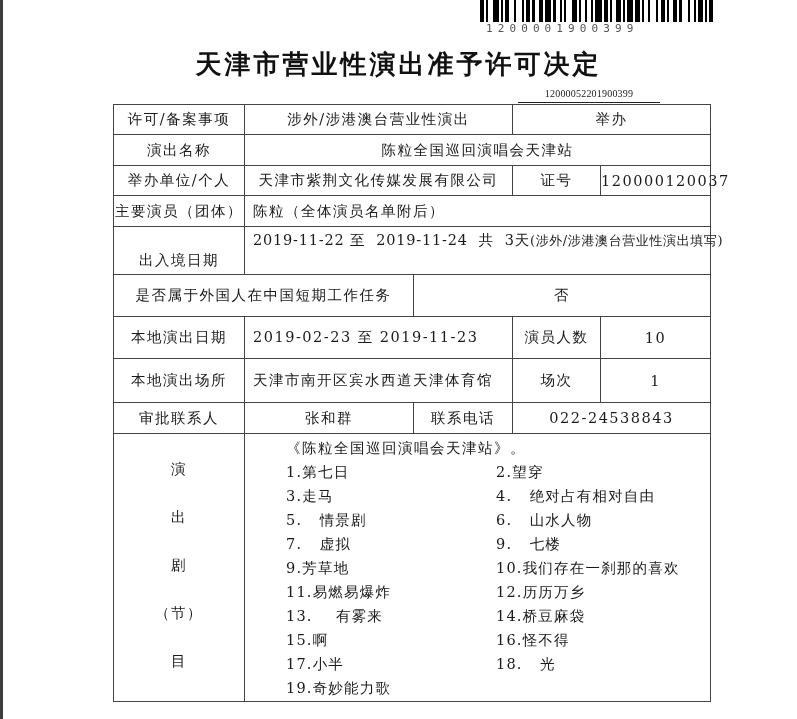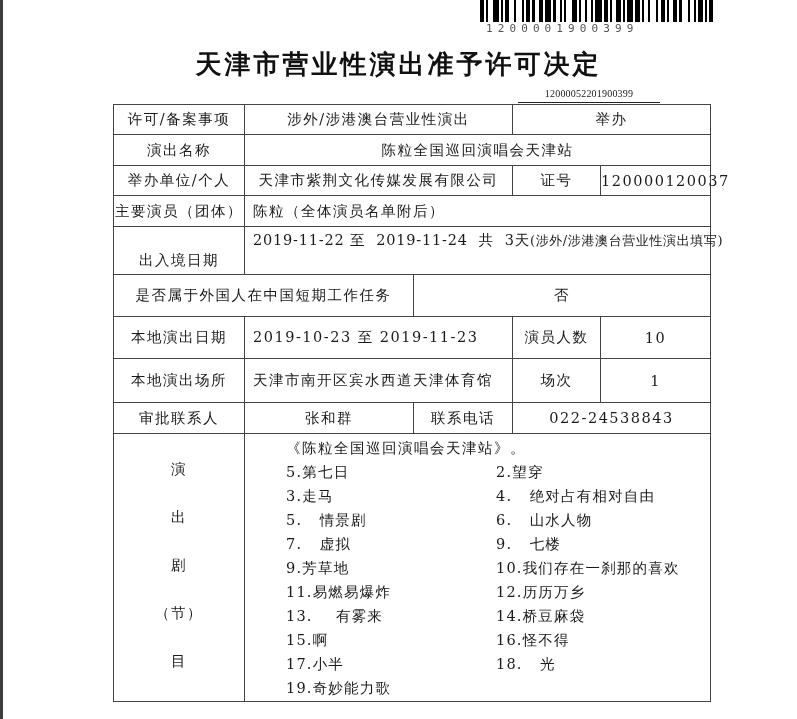--- a/index.html
+++ b/index.html
@@ -151,21 +151,21 @@
     <td class="l" colspan="8" style="vertical-align:top;padding-top:4px;white-space:nowrap;letter-spacing:0.8px">
       <span style="white-space:pre">2019-11-22 至  2019-11-24  共  3天</span><span style="font-size:13px;letter-spacing:0.6px">(涉外/涉港澳台营业性演出填写)</span>
     </td>
   </tr>
   <tr style="height:42px">
     <td class="c" colspan="3">是否属于外国人在中国短期工作任务</td>
     <td class="c" colspan="6">否</td>
   </tr>
   <tr style="height:42px">
     <td class="c">本地演出日期</td>
-    <td class="l" colspan="5">2019-10-23 至 2019-11-23</td>
+    <td class="l" colspan="5">2019-02-23 至 2019-11-23</td>
     <td class="c" colspan="2">演员人数</td>
     <td class="c">10</td>
   </tr>
   <tr style="height:44px">
     <td class="c">本地演出场所</td>
     <td class="l" colspan="5">天津市南开区宾水西道天津体育馆</td>
     <td class="c" colspan="2">场次</td>
     <td class="c">1</td>
   </tr>
   <tr style="height:31px">
@@ -178,21 +178,21 @@
     <td class="side prog-cell">
       <div style="top:26px">演</div>
       <div style="top:74px">出</div>
       <div style="top:122px">剧</div>
       <div style="top:170px">（节）</div>
       <div style="top:218px">目</div>
     </td>
     <td class="prog-cell" colspan="8">
       <div class="prog-head">《陈粒全国巡回演唱会天津站》。</div>
       <div class="prog-grid">
-        <div>5.第七日</div>
+        <div>1.第七日</div>
         <div>2.望穿</div>
         <div>3.走马</div>
         <div>4.   绝对占有相对自由</div>
         <div>5.   情景剧</div>
         <div>6.   山水人物</div>
         <div>7.   虚拟</div>
         <div>9.   七楼</div>
         <div>9.芳草地</div>
         <div>10.我们存在一刹那的喜欢</div>
         <div>11.易燃易爆炸</div>

